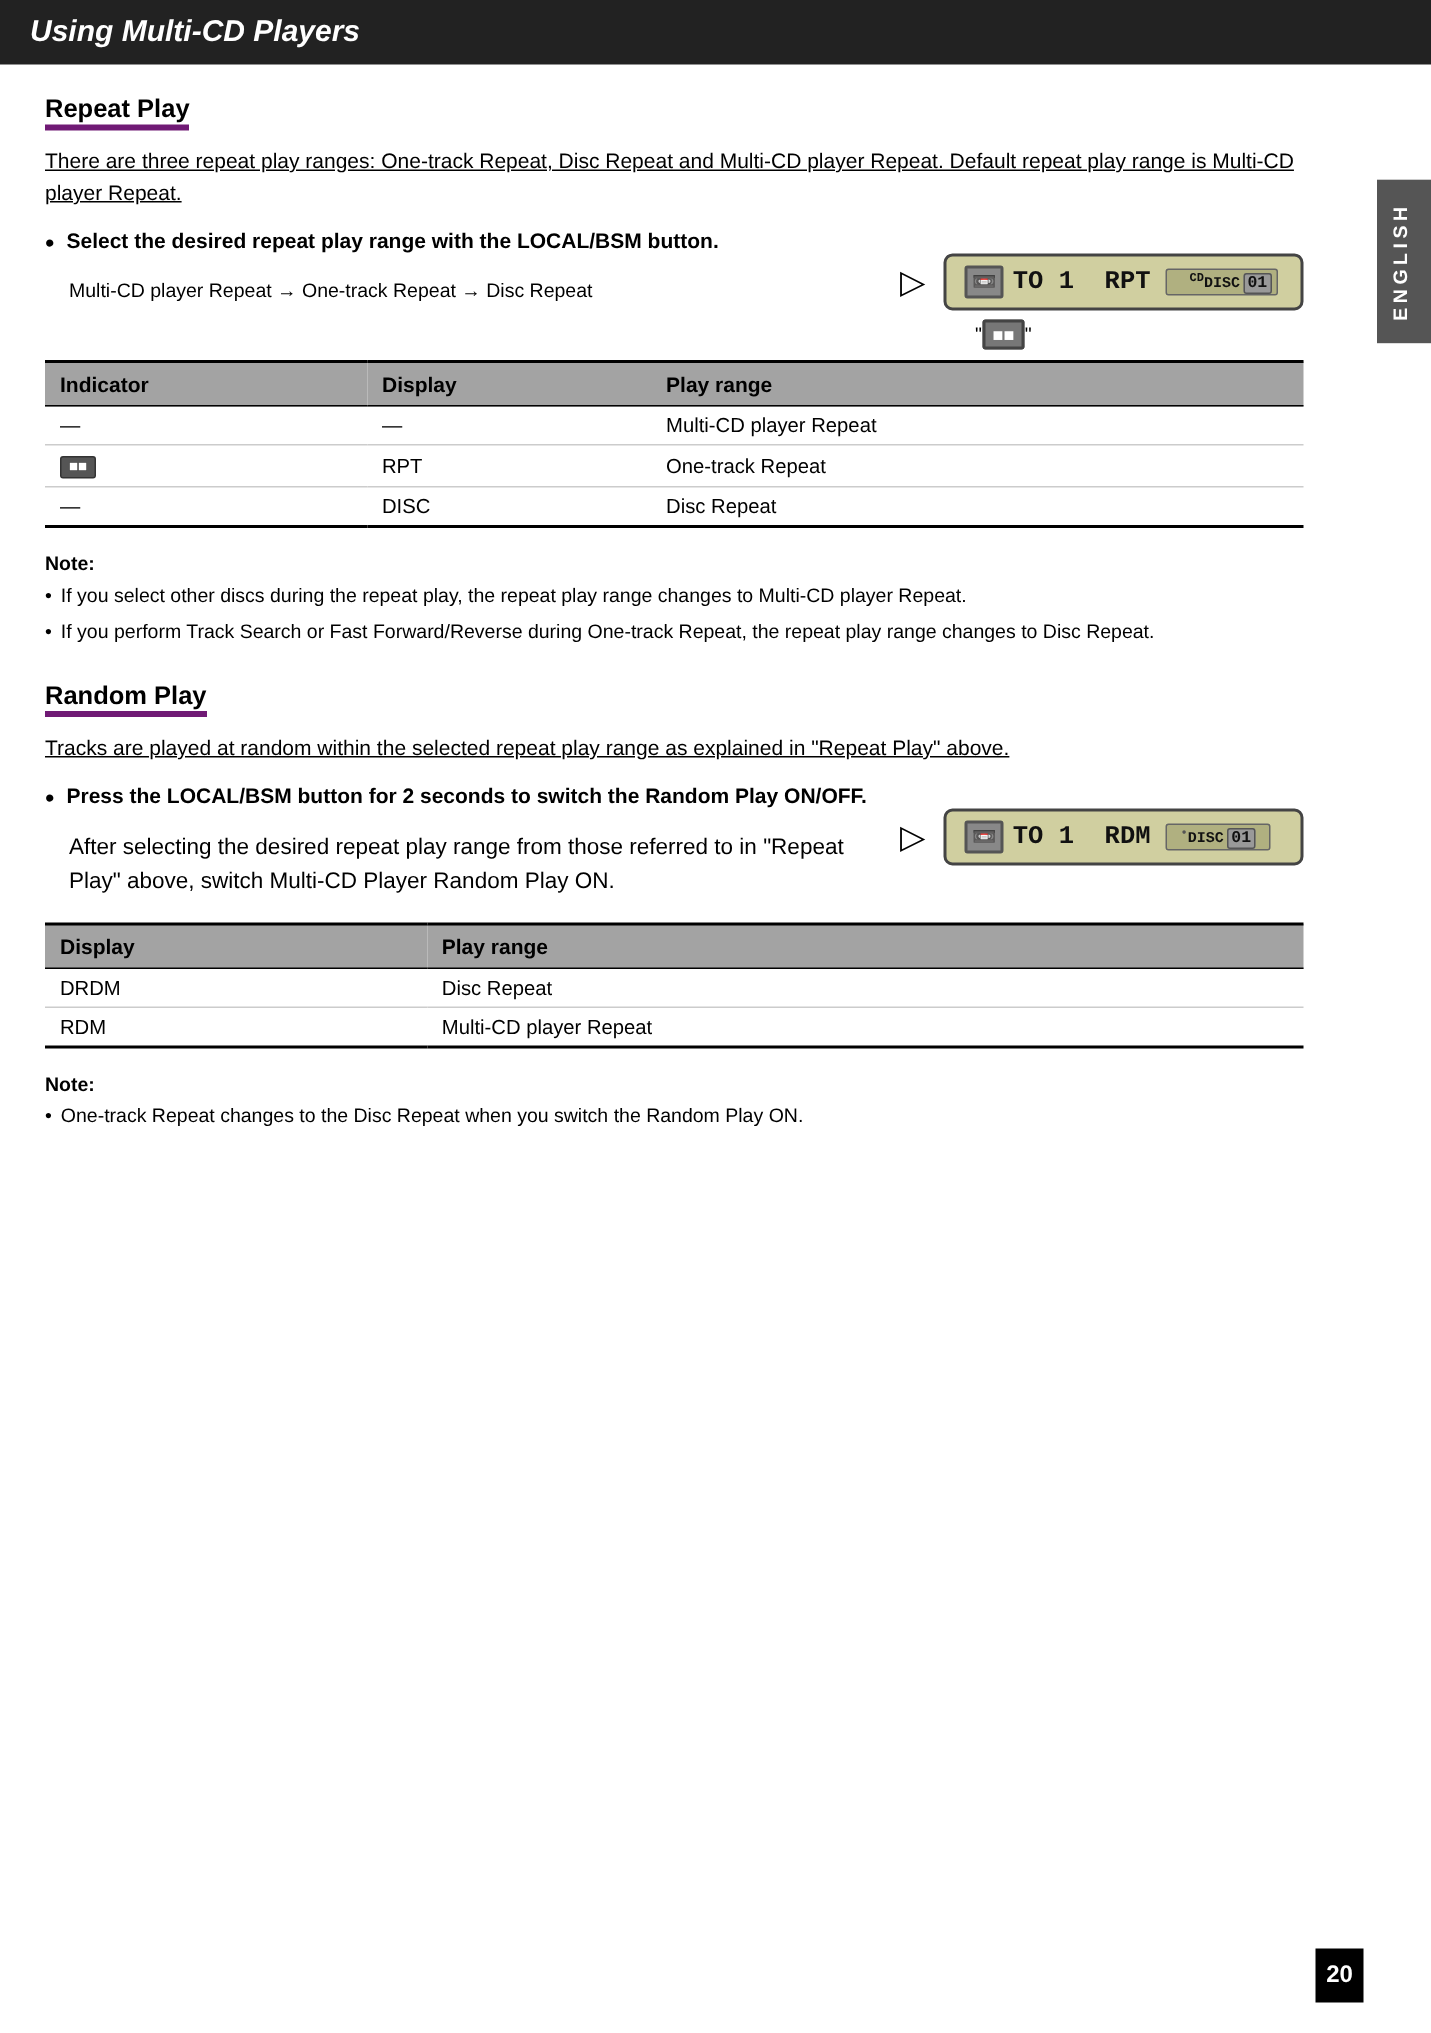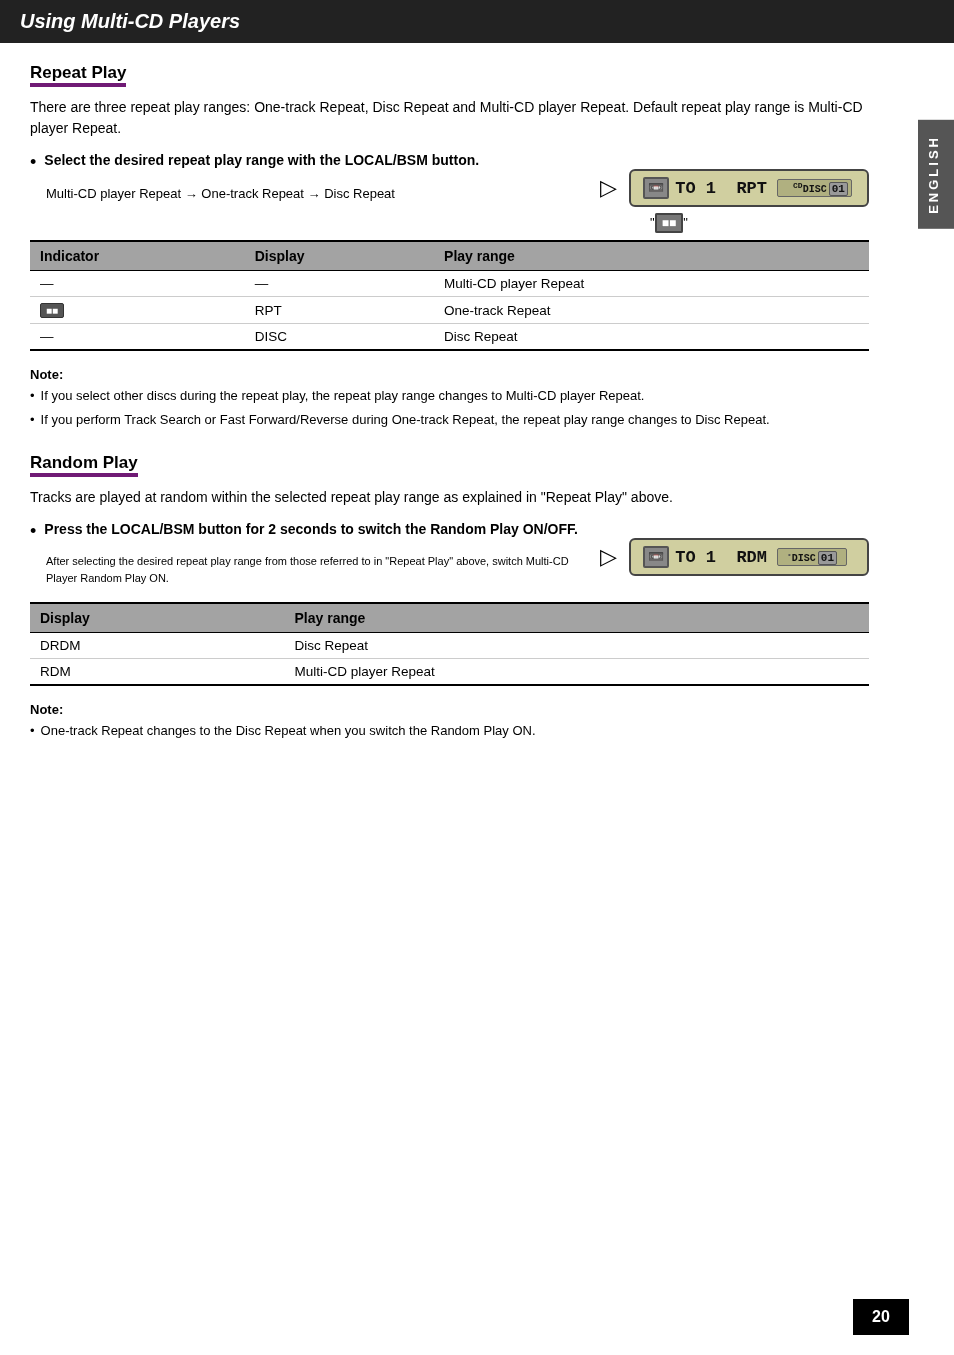--- a/index.html
+++ b/index.html
@@ -42,21 +42,21 @@
       text-align: center;
     }
 
     
     .page-number {
       position: absolute;
       bottom: 20px;
       right: 45px;
       background: #000;
       color: #fff;
-      width: 56px;
+      width: 32px;
       height: 36px;
       display: flex;
       align-items: center;
       justify-content: center;
       font-size: 16px;
       font-weight: bold;
     }
 
     .main-content {
       padding: 0 45px 20px 30px;
@@ -72,20 +72,21 @@
       margin-bottom: 10px;
     }
 
     .section-block {
       margin-bottom: 24px;
     }
 
     .intro-text {
       margin-bottom: 12px;
       line-height: 1.5;
+      text-decoration: underline;
     }
 
     
     .bullet-item {
       display: flex;
       align-items: flex-start;
       margin-bottom: 10px;
       gap: 8px;
     }
     .bullet-dot {
@@ -289,21 +290,21 @@
 
     <p class="intro-text">Tracks are played at random within the selected repeat play range as explained in "Repeat Play" above.</p>
 
     
     <div class="section-with-image">
       <div class="section-left">
         <div class="bullet-item">
           <span class="bullet-dot">•</span>
           <span class="bullet-text">Press the LOCAL/BSM button for 2 seconds to switch the Random Play ON/OFF.</span>
         </div>
-        <p class="sub-text" style="margin-left:16px; font-size:11px;">After selecting the desired repeat play range from those referred to in "Repeat Play" above, switch Multi-CD Player Random Play ON.</p>
+        <p class="sub-text" style="margin-left:16px; font-size:15px;">After selecting the desired repeat play range from those referred to in "Repeat Play" above, switch Multi-CD Player Random Play ON.</p>
       </div>
 
       <div class="section-right">
         <div class="display-row">
           <span class="display-arrow">▷</span>
           <div class="lcd-outer">
             <span style="font-size:13px; border:2px solid #555; padding:1px 3px; background:#888; color:#ddd; border-radius:2px;">📼</span>
             <span>TO 1&nbsp; RDM</span>
             <span style="font-size:10px; border:1px solid #666; padding:1px 9px; background:#b0b080; border-radius:2px; margin-left:4px;"><sup style="font-size:8px; color:#555;">•</sup>DISC<span style="font-size:11px; border:1px solid #555; margin-left:2px; padding:0 2px; border-radius:2px; background:#999;">01</span></span>
           </div>

